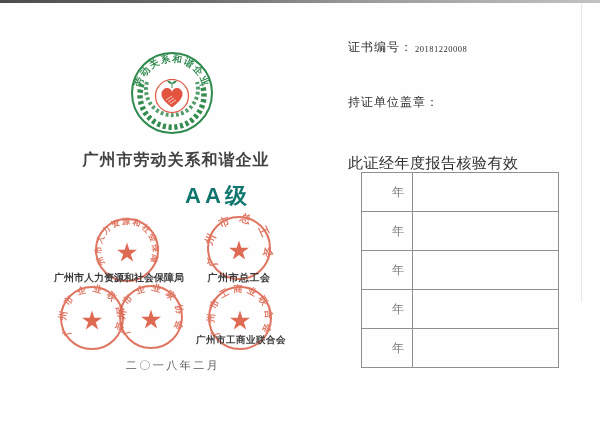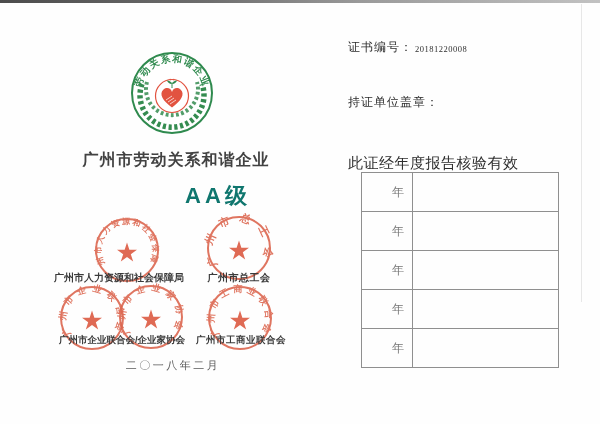--- a/index.html
+++ b/index.html
@@ -136,21 +136,20 @@
     <circle cx="35" cy="35" r="31" fill="none" stroke="#dc6750" stroke-width="2"></circle>
     <path id="sealArc5" d="M 12,47 A 26,26 0 1 1 58,47" fill="none"></path>
     <text class="st9" text-anchor="middle">
       <textPath href="#sealArc5" startOffset="50%">广州市工商业联合会</textPath>
     </text>
     <path transform="translate(35,38)" fill="#dc5a42" d="M0,-10.5 L2.36,-3.25 L9.99,-3.25 L3.82,1.24 L6.17,8.5 L0,4 L-6.17,8.5 L-3.82,1.24 L-9.99,-3.25 L-2.36,-3.25 Z"></path>
   </svg>
 
   <div class="seal-label lab-1">广州市人力资源和社会保障局</div>
   <div class="seal-label lab-2">广州市总工会</div>
-  <div class="seal-label lab-3">广州市企业联合会/企业家协会</div>
   <div class="seal-label lab-4">广州市工商业联合会</div>
 
   <div class="issue-date">二〇一八年二月</div>
 
   <div class="fld-label certno-label">证书编号：</div>
   <div class="fld-value certno-value">20181220008</div>
 
   <div class="fld-label holder-label">持证单位盖章：</div>
 
   <div class="fld-label verify-note">此证经年度报告核验有效</div>

